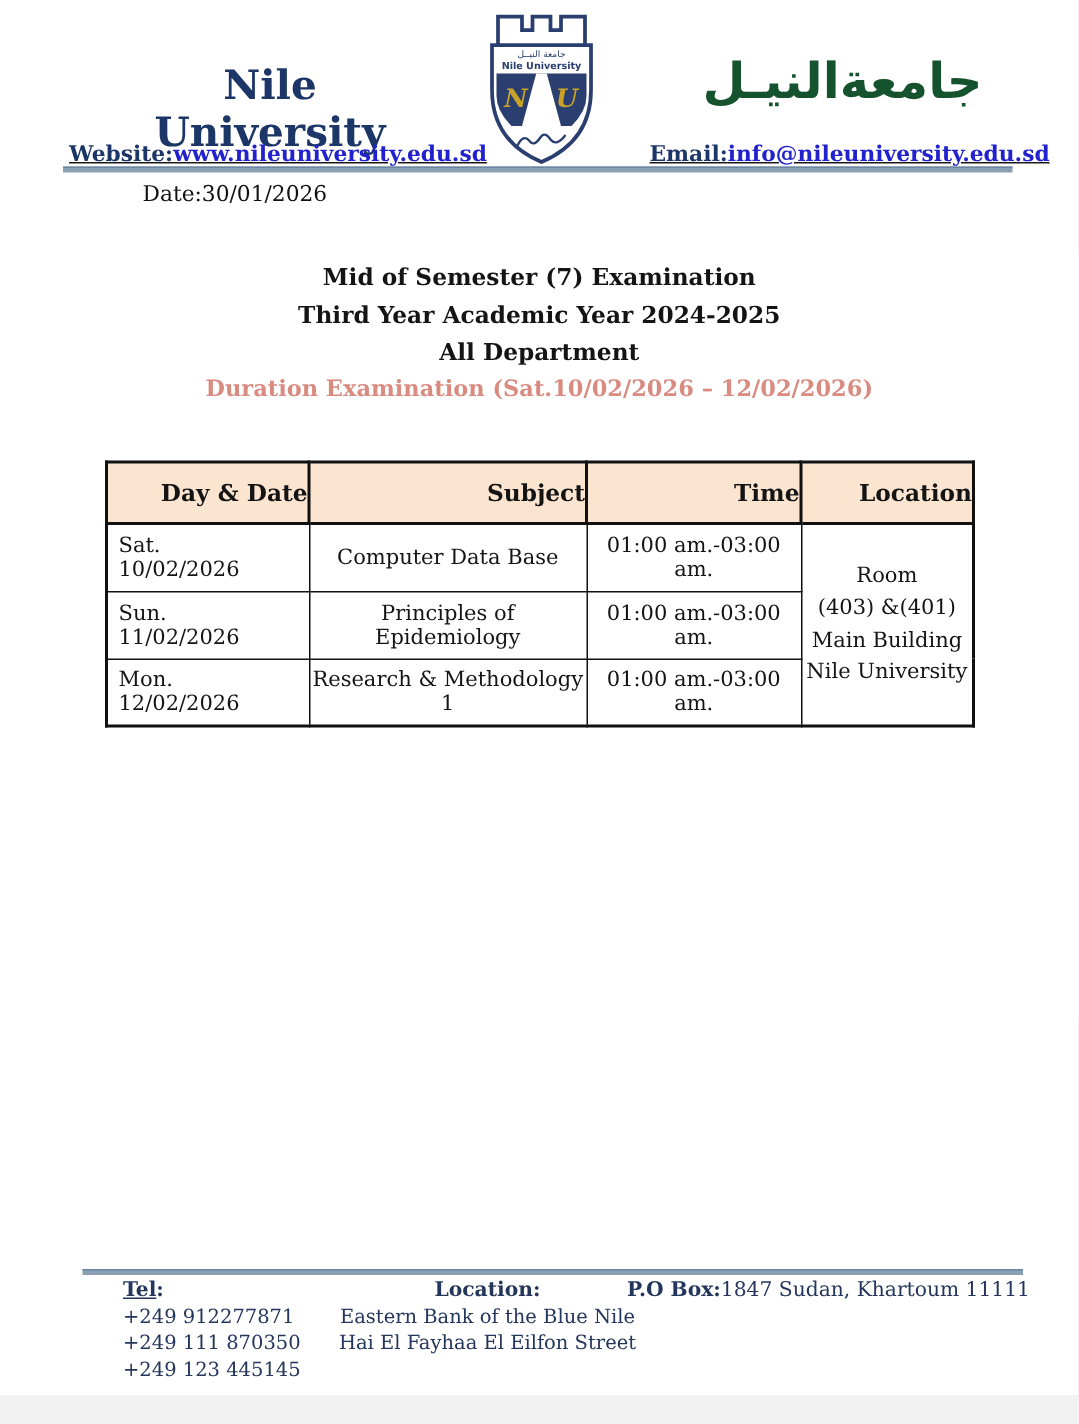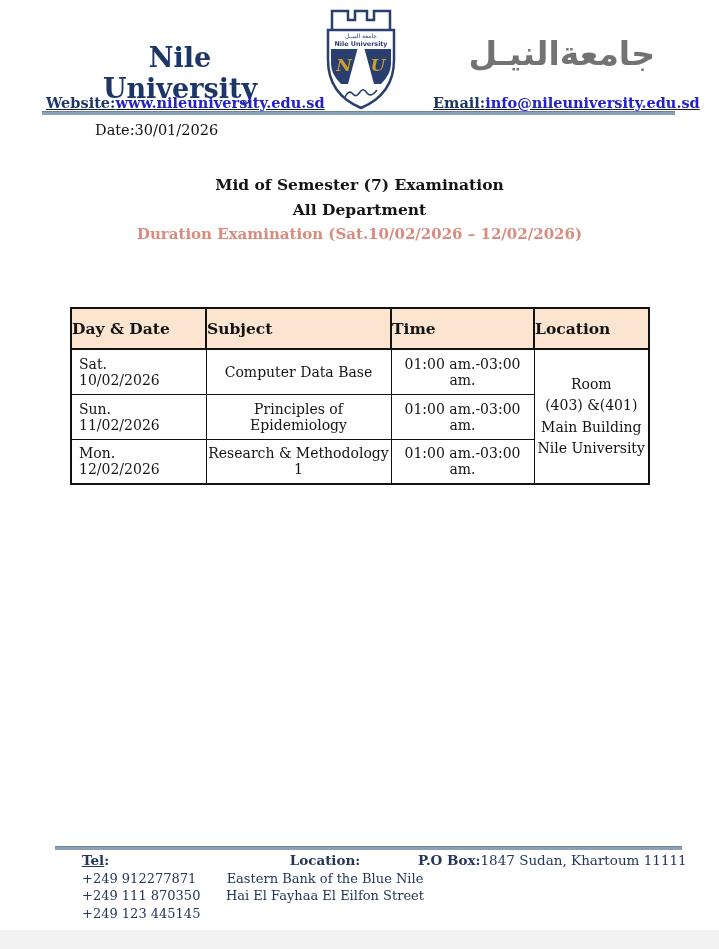--- a/index.html
+++ b/index.html
@@ -10,21 +10,21 @@
     margin:0 auto;
     padding-left:44px;
   }
   
   .uni-name-en {
     position:absolute; left:70px; top:42px; width:220px; text-align:center;
     font-size:27px; font-weight:bold; color:#1c3667;
   }
   .uni-name-ar {
     position:absolute; left:505px; top:34px; width:150px; text-align:center;
-    font-size:33px; font-weight:bold; color:#737373; direction:rtl;
+    font-size:33px; font-weight:bold; color:#14532d; direction:rtl;
     font-family:"DejaVu Sans",sans-serif;
   }
   .contact-line {
     position:absolute; top:94px; font-size:14.5px; font-weight:bold;
     text-decoration:underline; white-space:nowrap;
   }
   .contact-line .lbl { color:#1c3667; }
   .contact-line .lnk { color:#2121cd; }
   .website-line { left:46px; }
   .email-line { left:433px; }
@@ -36,21 +36,21 @@
   .title-block { position:absolute; left:0; top:172px; width:719px; text-align:center; }
   .title-block .t-line { font-size:15.5px; font-weight:bold; color:#141414; line-height:25px; }
   .title-block .duration { font-size:15px; font-weight:bold; color:#d98b80; line-height:25px; margin-top:0px; }
   
   .exam-table {
     position:absolute; left:70px; top:307px; border-collapse:collapse;
     border:2px solid #111;
   }
   .exam-table th {
     background:#fbe5d0; border:2px solid #111; font-size:15.5px; font-weight:bold;
-    height:41px; text-align:left; color:#141414;
+    height:41px; text-align:right; color:#141414;
   }
   .exam-table td {
     border:1.8px solid #111; font-size:14px; height:45px; color:#141414;
     vertical-align:middle;
   }
   .col-day { width:135px; } .col-subj { width:185px; } .col-time { width:143px; } .col-loc { width:115px; }
   .cell-day { padding-left:7px; }
   .cell-day .d-name { display:inline-block; width:42px; }
   .cell-center { text-align:center; }
   .cell-loc { text-align:center; line-height:21.5px; font-size:14px; }
@@ -97,20 +97,21 @@
   <div class="contact-line email-line">
     <span class="lbl">Email:</span><span class="lnk">info@nileuniversity.edu.sd</span>
   </div>
 
   <div class="rule rule-top"></div>
 
   <div class="date-line">Date:30/01/2026</div>
 
   <div class="title-block">
     <div class="t-line">Mid of Semester (7) Examination</div>
+    <div class="t-line">Third Year Academic Year 2024-2025</div>
     <div class="t-line">All Department</div>
     <div class="duration">Duration Examination (Sat.10/02/2026 – 12/02/2026)</div>
   </div>
 
   <table class="exam-table">
     <thead>
       <tr>
         <th class="col-day">Day &amp; Date</th>
         <th class="col-subj">Subject</th>
         <th class="col-time">Time</th>

